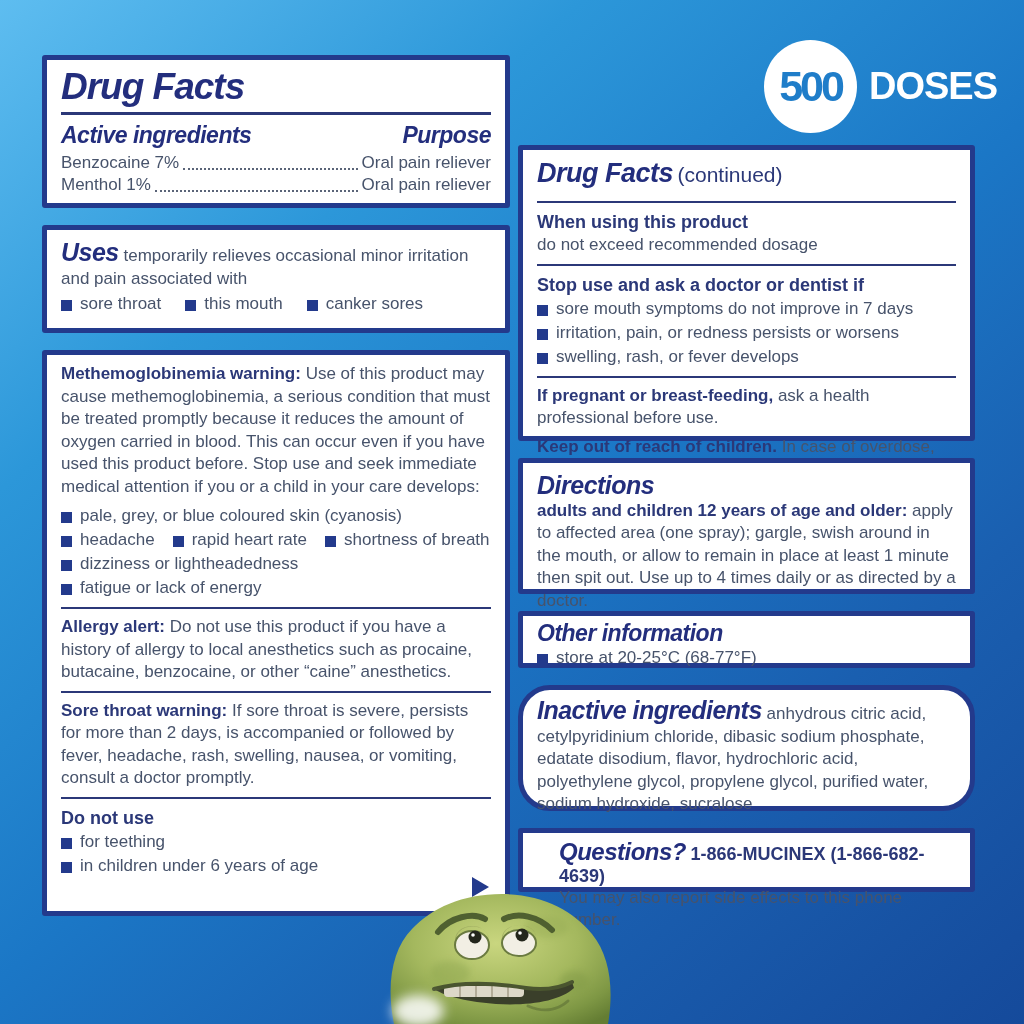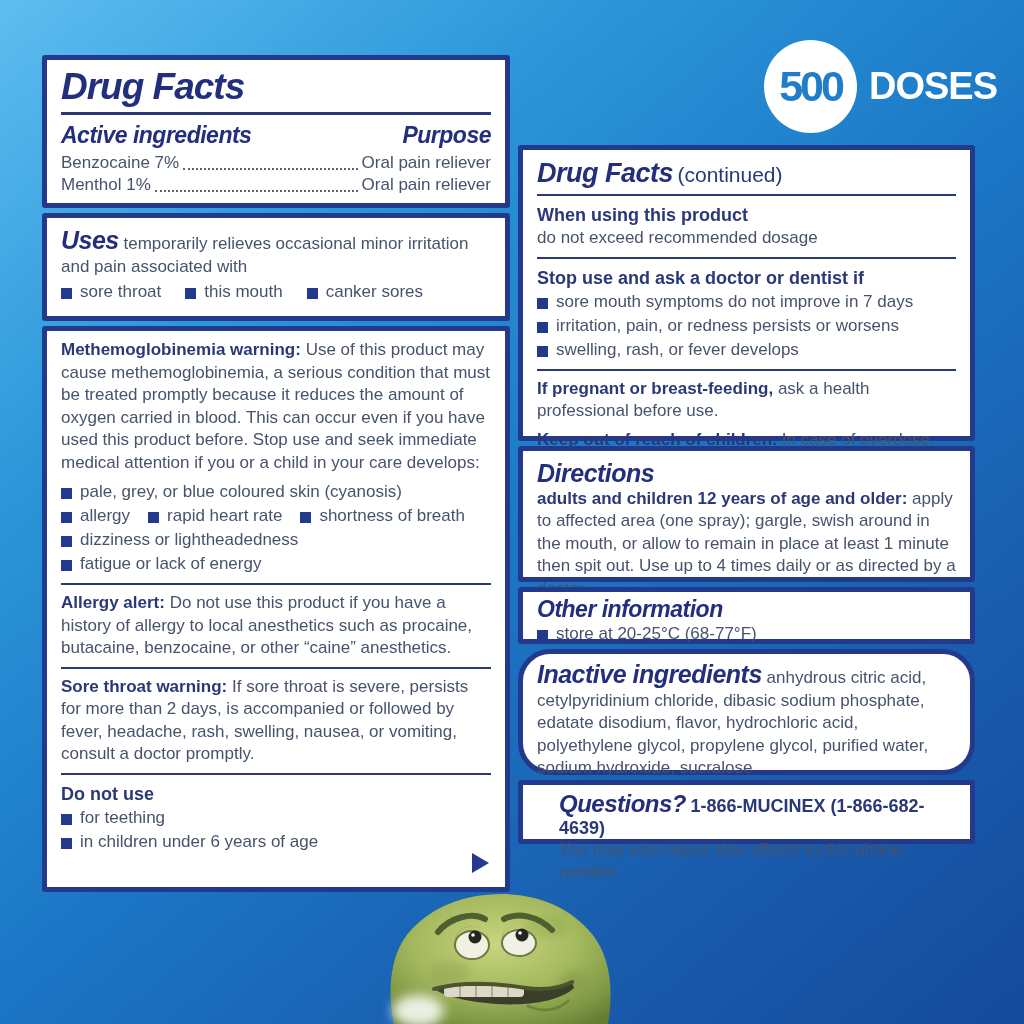--- a/index.html
+++ b/index.html
@@ -6,21 +6,21 @@
   html,body { width:1024px; height:1024px; }
   body { font-family:"Liberation Sans", sans-serif; }
   #stage {
     position:relative; width:1024px; height:1024px; overflow:hidden;
     background:linear-gradient(140deg,#5ebdf0 0%,#2c97d9 26%,#1b77c6 52%,#1a5fb0 74%,#154a9b 100%);
   }
   .panel {
     background:#fff; border:5px solid #233a8c; border-radius:3px;
     padding:8px 14px; position:relative; width:100%;
   }
-  .col { position:absolute; display:flex; flex-direction:column; gap:5px; }
+  .col { position:absolute; display:flex; flex-direction:column; gap:17px; }
   #left-col  { left:42px;  top:55px;  width:468px; }
   #right-col { left:518px; top:145px; width:457px; }
 
   .big-title { font-style:italic; font-weight:bold; color:#232e7d; font-size:37px; letter-spacing:-1px; line-height:1.05; }
   .sec-title { font-style:italic; font-weight:bold; color:#232e7d; font-size:25px; letter-spacing:-0.5px; line-height:1.15; }
   .sub { font-size:21px; font-weight:normal; font-style:normal; color:#2b3878; letter-spacing:0; }
   .rule  { border:none; border-top:3px solid #2b3878; margin:5px 0 7px; }
   .rule2 { border:none; border-top:2px solid #2b3878; margin:7px 0; }
   p, .body { color:#47536b; font-size:17px; line-height:22.5px; }
   .b { font-weight:bold; color:#2b3878; }
@@ -109,21 +109,21 @@
         <span class="b">Methemoglobinemia warning:</span>
         <span>Use of this product may cause methemoglobinemia, a serious condition that must be treated promptly because it reduces the amount of oxygen carried in blood. This can occur even if you have used this product before. Stop use and seek immediate medical attention if you or a child in your care develops:</span>
       </p>
       <div class="bi">
           <span class="sq"></span>
           <span>pale, grey, or blue coloured skin (cyanosis)</span>
         </div>
       <div class="inline-row" style="column-gap:18px;">
         <div class="bi">
             <span class="sq"></span>
-            <span>allergy</span>
+            <span>headache</span>
           </div>
         <div class="bi">
             <span class="sq"></span>
             <span>rapid heart rate</span>
           </div>
         <div class="bi">
             <span class="sq"></span>
             <span>shortness of breath</span>
           </div>
       </div>
@@ -155,21 +155,21 @@
           <span class="sq"></span>
           <span>in children under 6 years of age</span>
         </div>
       <span class="arrow"></span>
     </div>
   </div>
 
   <div id="right-col" class="col">
 
     <div class="panel tight" style="height:296px;">
-      <div style="margin-bottom:5px;">
+      <div style="margin-bottom:12px;">
         <span class="sec-title" style="font-size:27px;">Drug Facts</span>
         <span class="sub">(continued)</span>
       </div>
       <hr class="rule2" style="margin-top:4px;">
       <div class="h-bold">When using this product</div>
       <p class="mb2">do not exceed recommended dosage</p>
       <hr class="rule2">
       <div class="h-bold">Stop use and ask a doctor or dentist if</div>
       <div class="bi">
           <span class="sq"></span>

